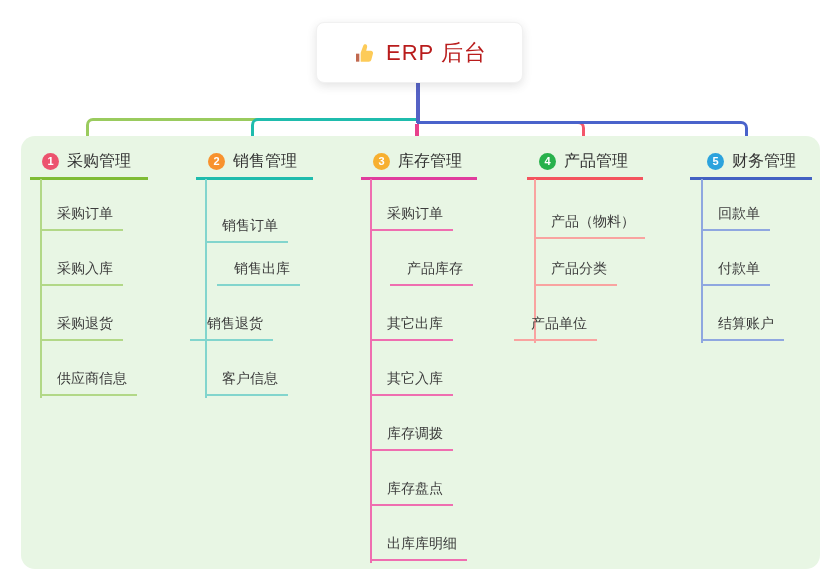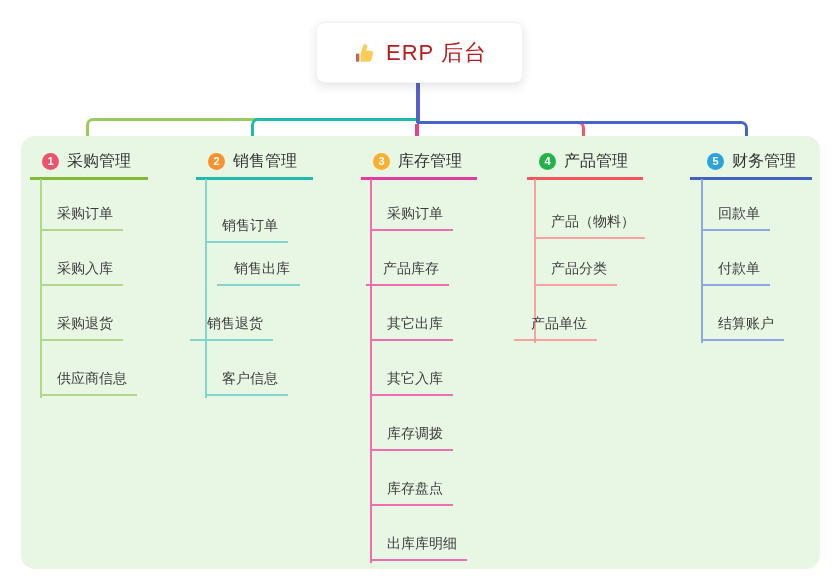--- a/index.html
+++ b/index.html
@@ -102,21 +102,21 @@
 <div class="item i2" style="left:205px;top:231px;margin-left:12px;">销售出库</div>
 <div class="item i2" style="left:190px;top:286px;">销售退货</div>
 <div class="item i2" style="left:205px;top:341px;">客户信息</div>
 
 <div class="topic t3" style="left:361px;top:146px;width:116px;">
   <span class="badge g3">3</span>
   <span class="topic-label">库存管理</span>
 </div>
 <div class="vline v3" style="left:370px;top:179px;height:384px;"></div>
 <div class="item i3" style="left:370px;top:176px;">采购订单</div>
-<div class="item i3" style="left:366px;top:231px;">产品库存</div>
+<div class="item i3" style="left:390px;top:231px;">产品库存</div>
 <div class="item i3" style="left:370px;top:286px;">其它出库</div>
 <div class="item i3" style="left:370px;top:341px;">其它入库</div>
 <div class="item i3" style="left:370px;top:396px;">库存调拨</div>
 <div class="item i3" style="left:370px;top:451px;">库存盘点</div>
 <div class="item i3" style="left:370px;top:506px;">出库库明细</div>
 
 <div class="topic t4" style="left:527px;top:146px;width:116px;">
   <span class="badge g4">4</span>
   <span class="topic-label">产品管理</span>
 </div>

